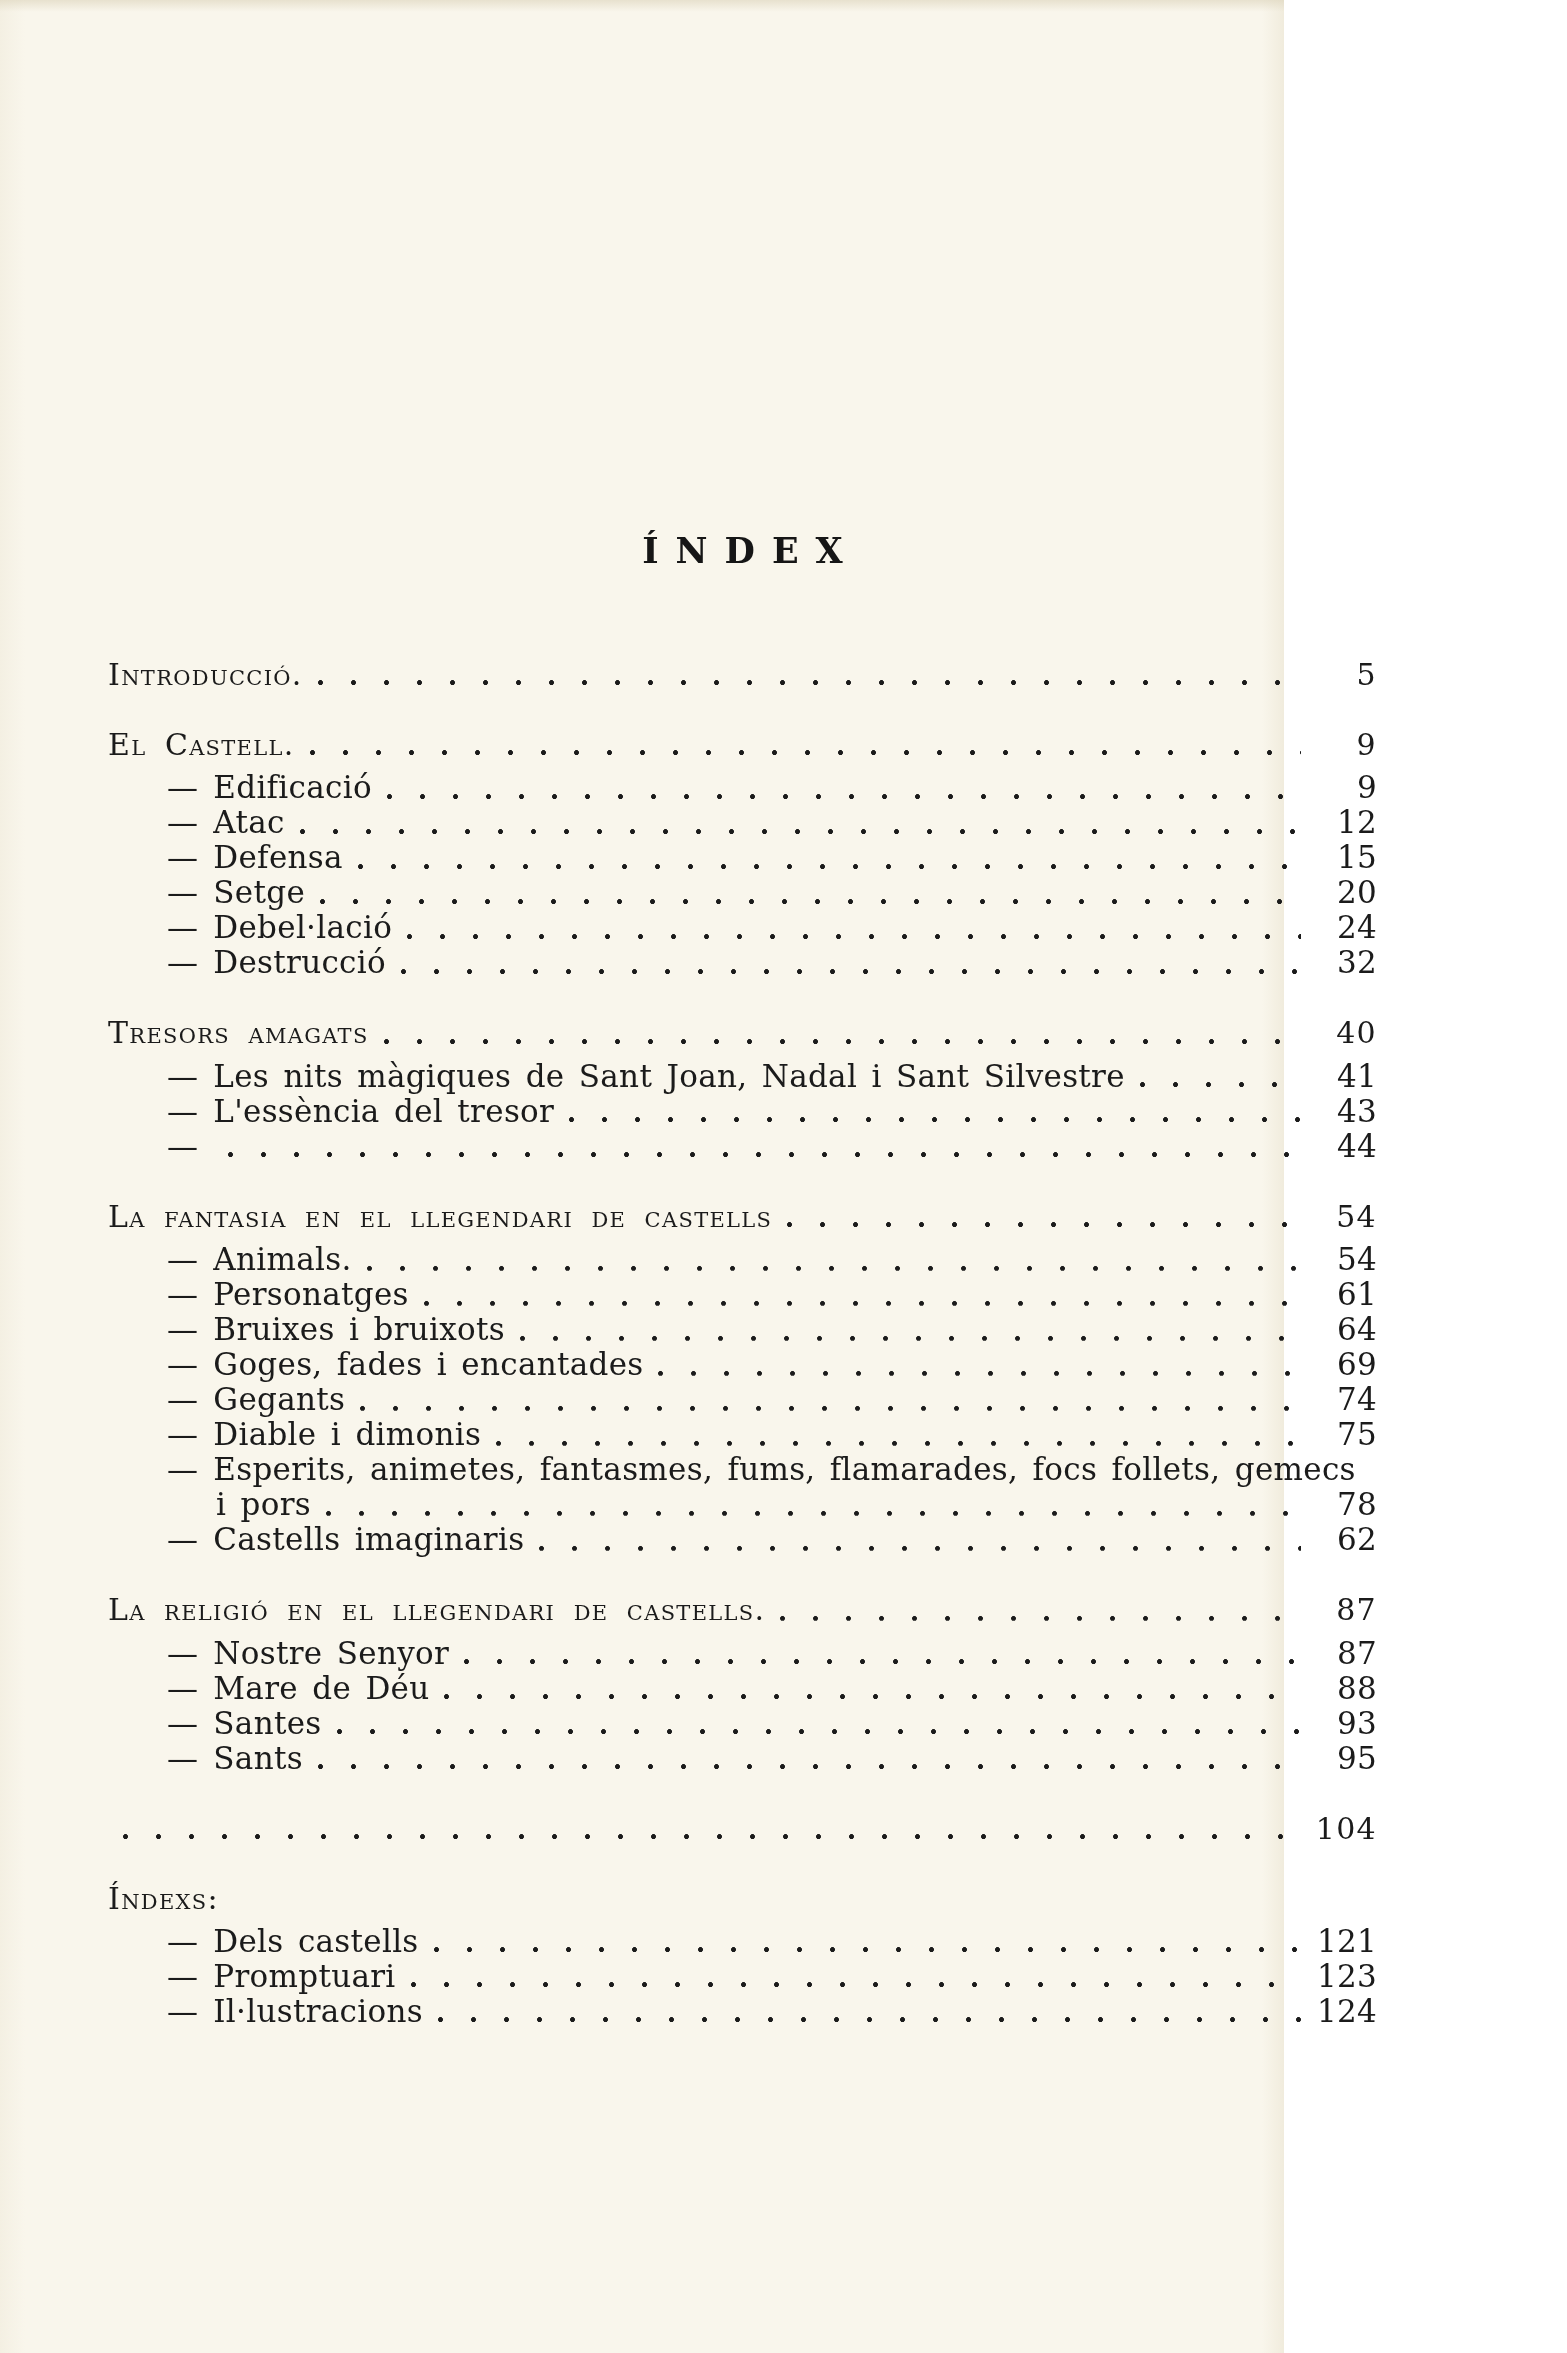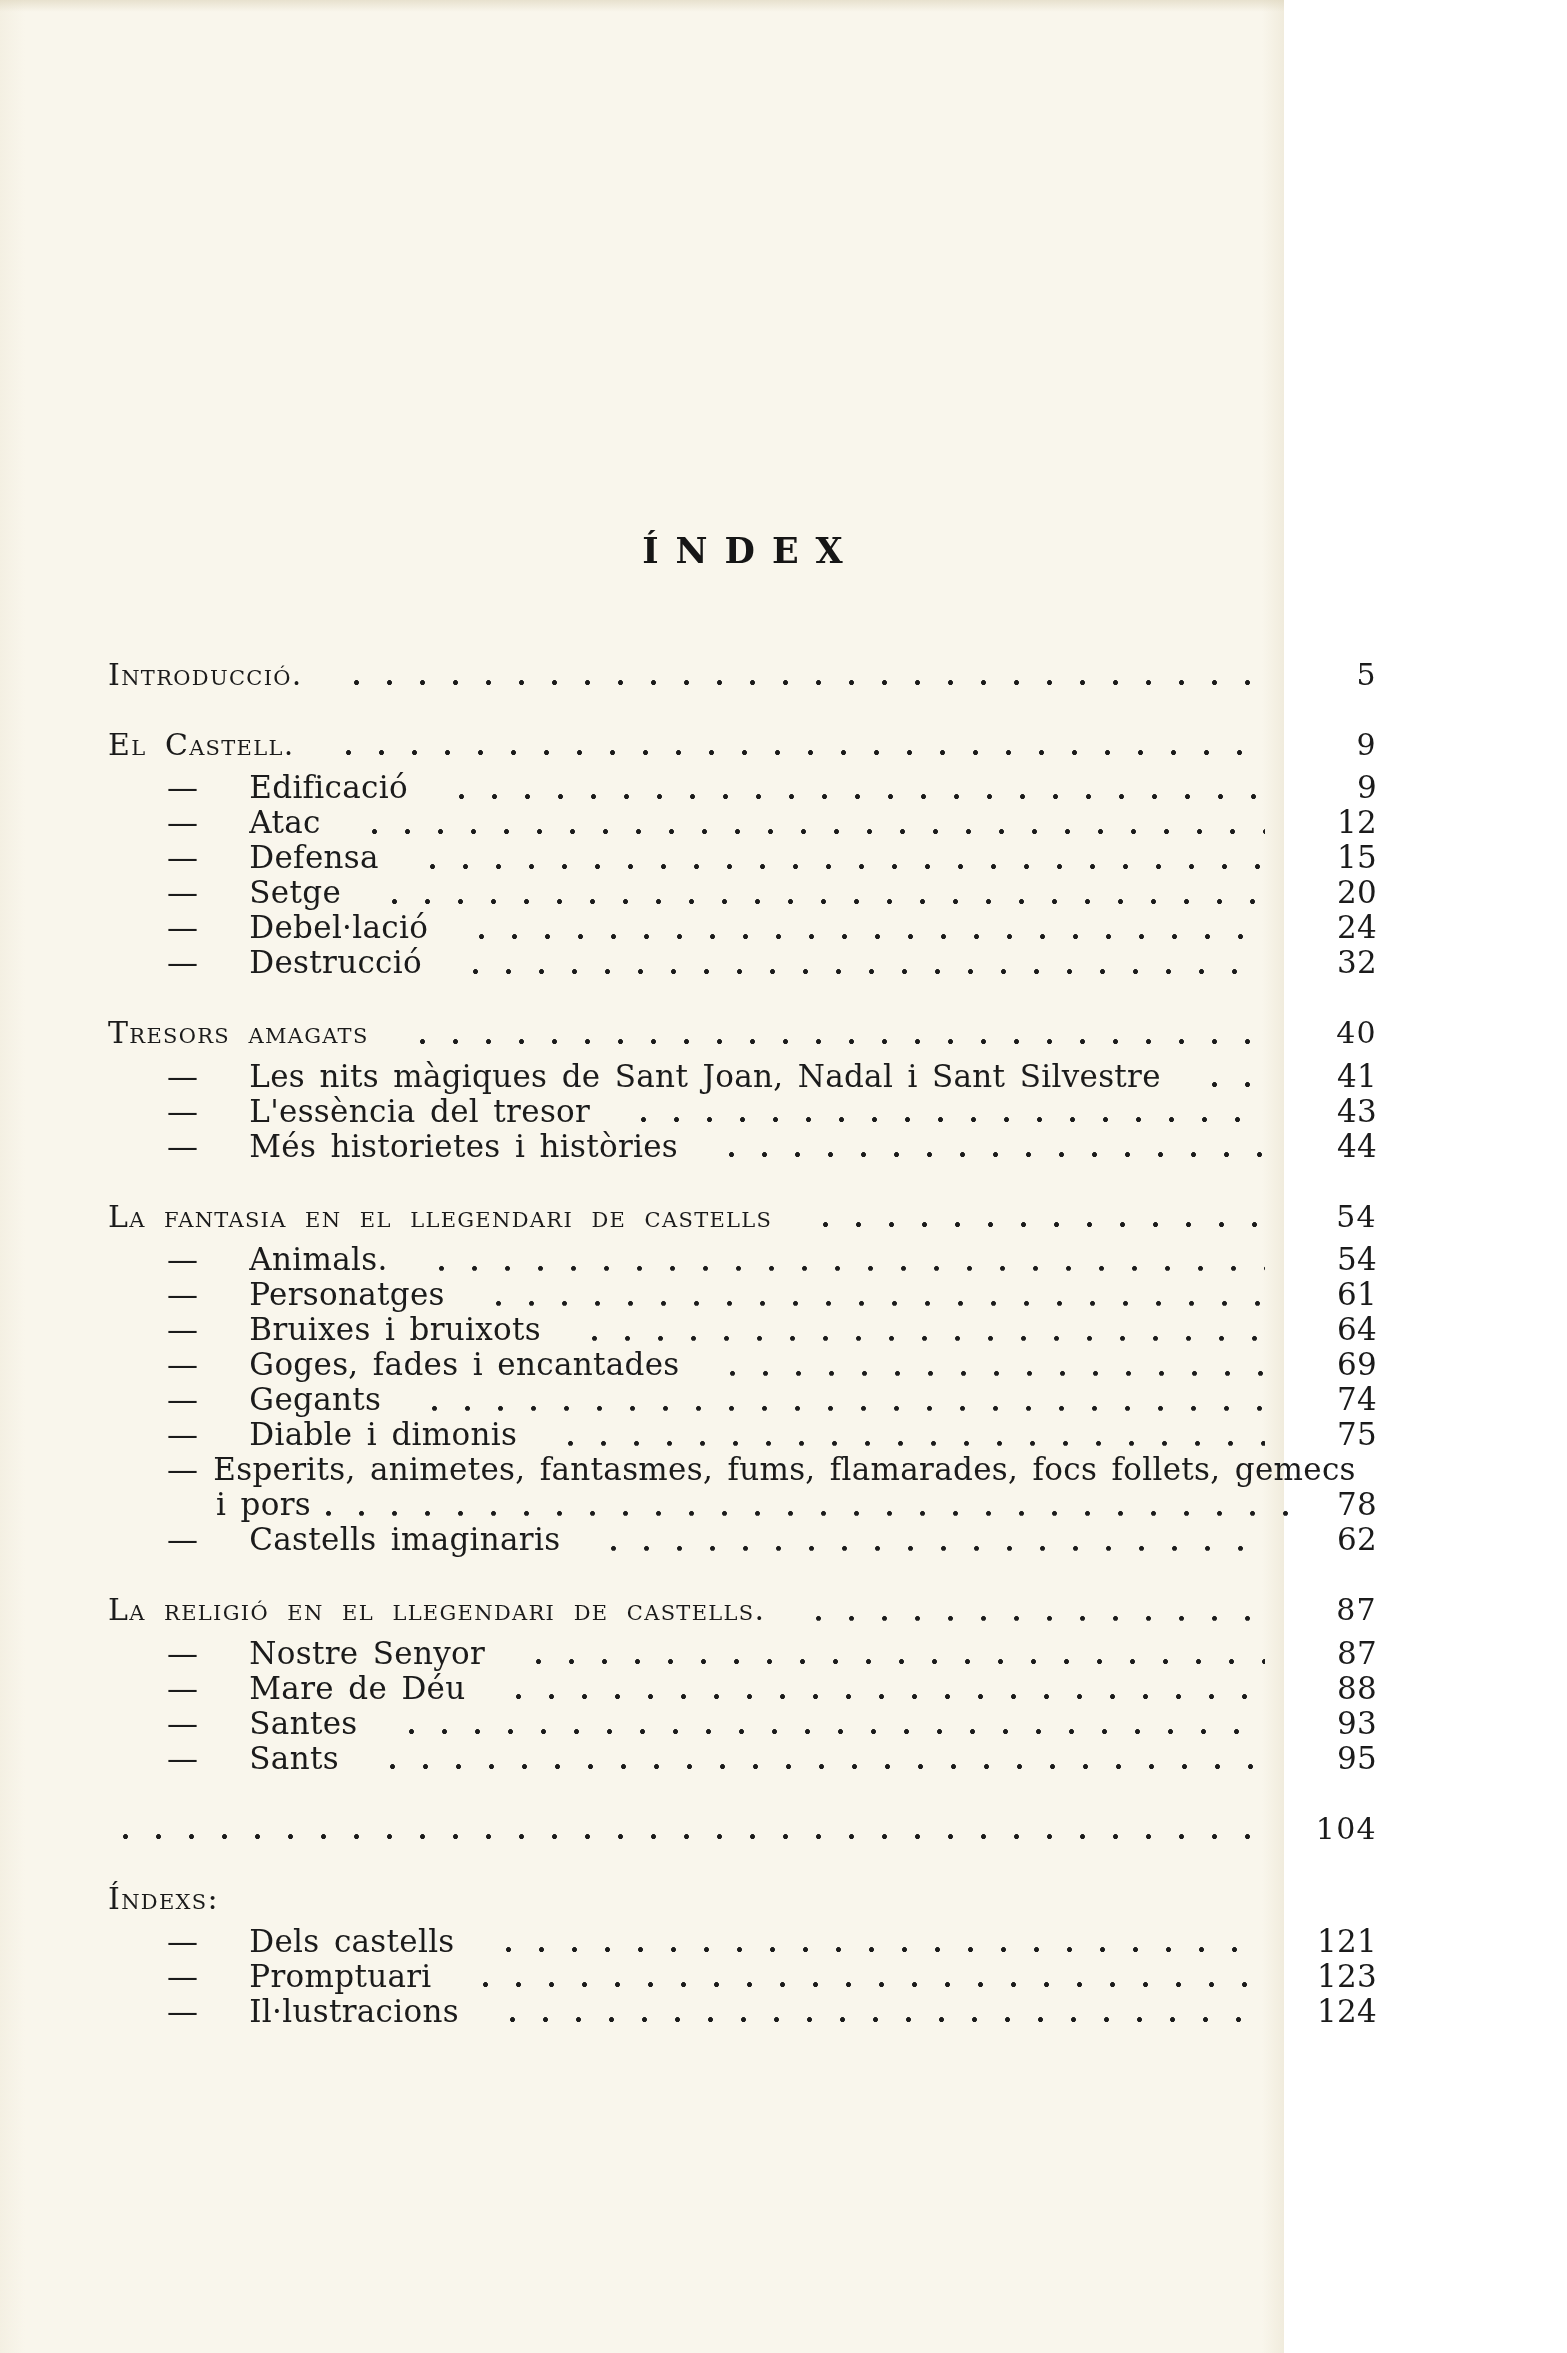--- a/index.html
+++ b/index.html
@@ -35,21 +35,20 @@
     letter-spacing: 17px;
     padding-left: 17px; 
     color: #161616;
   }
   .toc { margin-top: 86px; }
   .row {
     font-size: 31px;
     line-height: 35px;
     letter-spacing: 0.3px;
     word-spacing: 4.2px;
-    gap: 36px;
   }
   .line { display: flex; align-items: baseline; }
   .row.section {
     margin-top: 35px;
     font-size: 30px;
     font-variant: small-caps;
     letter-spacing: 1.3px;
     word-spacing: 7.6px;
   }
   .toc > .row:first-child { margin-top: 0; }
@@ -139,21 +138,20 @@
           <span class="pagenum">41</span>
         </div>
         <div class="row sub line">
           <span class="dash">—</span>
           <span class="label">L'essència del tresor</span>
           <div class="leader"></div>
           <span class="pagenum">43</span>
         </div>
         <div class="row sub line">
           <span class="dash">—</span>
-          <span class="label">Més historietes i històries</span>
           <div class="leader"></div>
           <span class="pagenum">44</span>
         </div>
         <div class="row section line">
           <span class="label">La fantasia en el llegendari de castells</span>
           <div class="leader"></div>
           <span class="pagenum">54</span>
         </div>
         <div class="row sub after-section line">
           <span class="dash">—</span>

